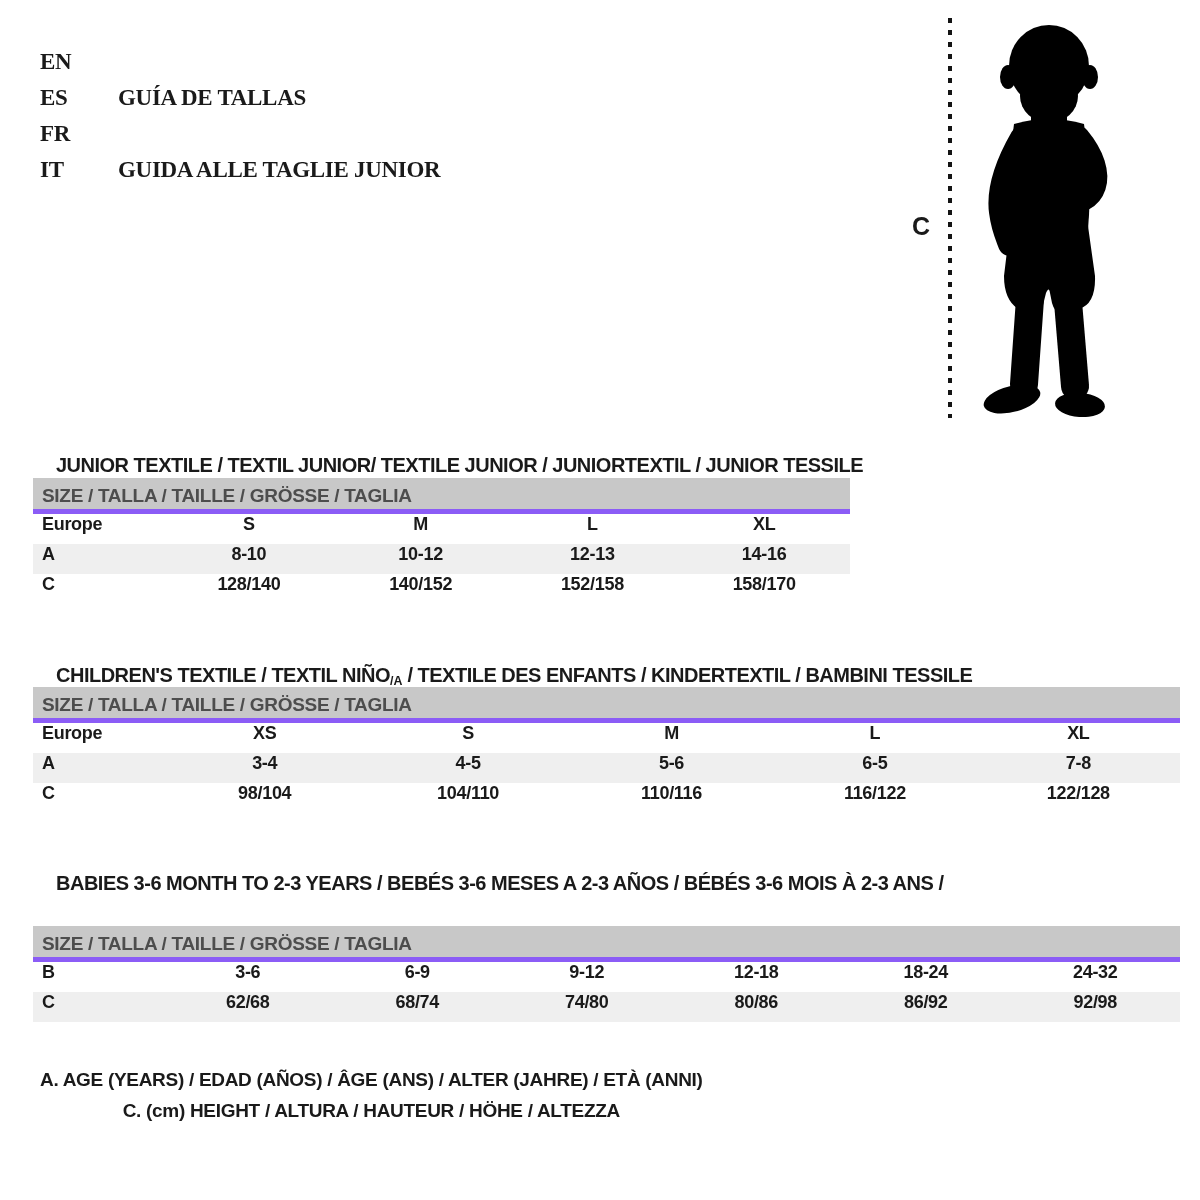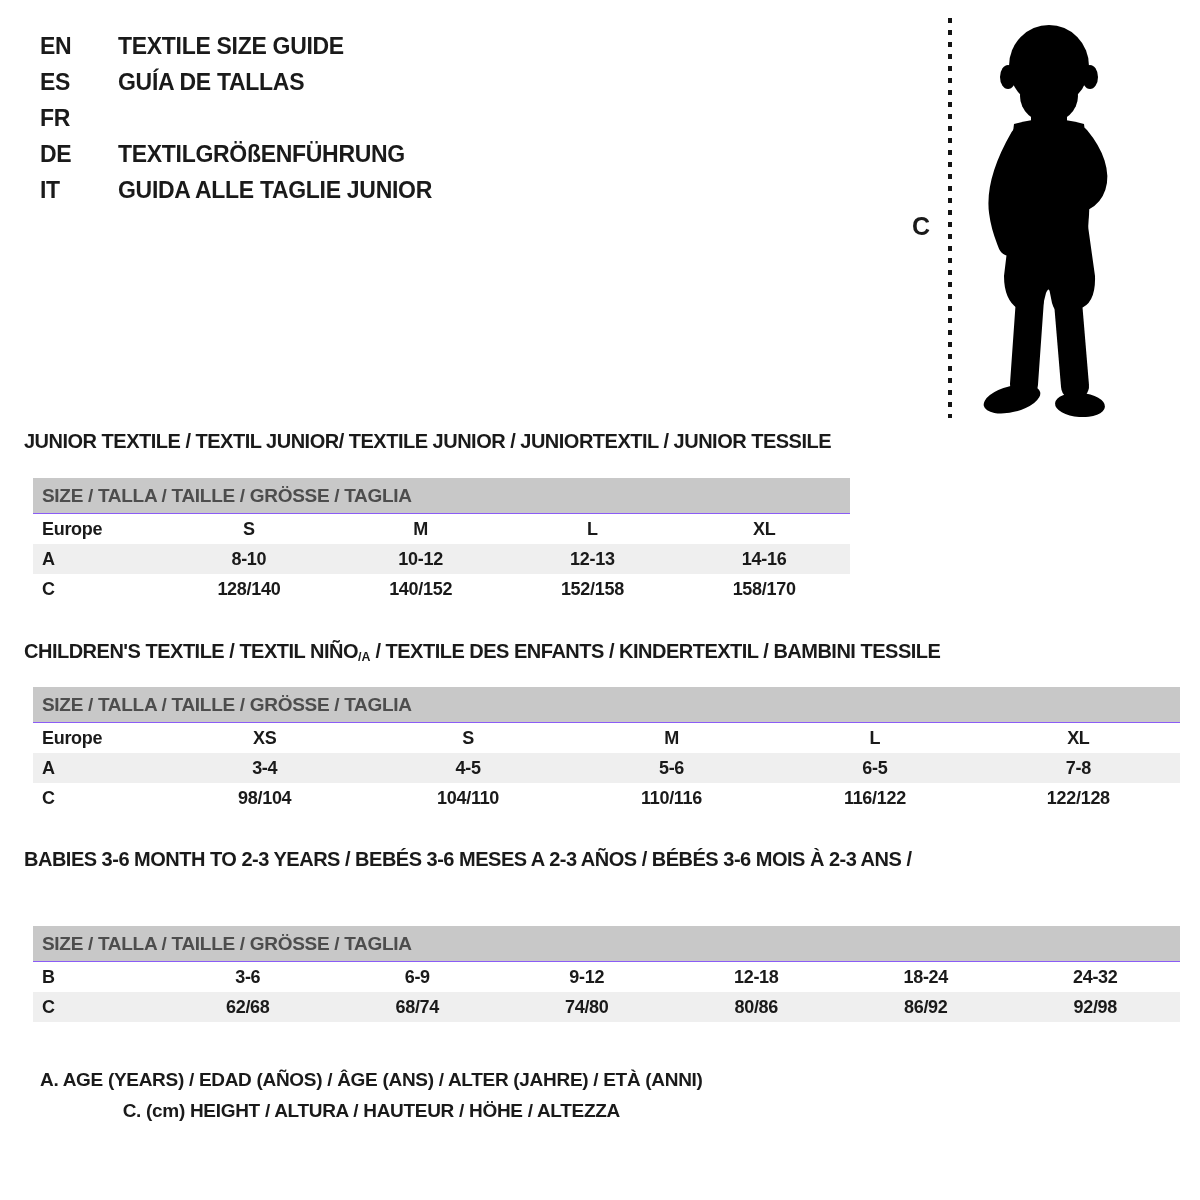--- a/index.html
+++ b/index.html
@@ -7,70 +7,65 @@
     width:1200px;height:1200px;
     background:#ffffff;
     position:relative;
     overflow:hidden;
     font-family:"Liberation Sans","DejaVu Sans",sans-serif;
     font-weight:bold;
     color:#1a1a1a;
     letter-spacing:-0.3px;
   }
   
-  .langs{position:absolute;left:40px;top:28px;}
+  .langs{position:absolute;left:40px;top:44px;font-family:Liberation Serif, serif;}
   .lang-row{display:flex;height:36px;align-items:center;font-size:23px;}
   .lang-code{width:78px;flex:0 0 78px;}
   .lang-title{white-space:nowrap;}
   
   .figure{position:absolute;left:890px;top:10px;width:280px;height:420px;}
   .height-label{position:absolute;left:22px;top:202px;font-size:25px;}
   .dash-line{position:absolute;left:58px;top:8px;height:400px;width:4px;}
   .toddler{position:absolute;left:72px;top:4px;}
   
-  .sec-heading{position:absolute;left:24px;font-size:20px;white-space:nowrap;letter-spacing:-0.5px;}
+  .sec-heading{position:absolute;left:56px;font-size:20px;white-space:nowrap;letter-spacing:-0.5px;margin-top:24px;}
   .sub{font-size:0.62em;position:relative;top:3px;letter-spacing:0;}
   .babies-heading{line-height:33px;}
   
   .size-table{position:absolute;left:33px;}
   .size-table.narrow{width:817px;}
   .size-table.wide{width:1147px;}
   .size-bar{
     height:36px;line-height:36px;
     background:#c8c8c8;color:#4d4d4d;
     padding-left:9px;font-size:19px;
-    border-bottom:1px solid #8b5cf6;
+    border-bottom:5px solid #8b5cf6;
     box-sizing:border-box;
   }
-  .trow{display:flex;height:30px;align-items:center;font-size:18px;}
+  .trow{display:flex;height:30px;font-size:18px;}
   .trow.shaded{background:#efefef;}
   .tlabel{flex:0 0 130px;padding-left:9px;box-sizing:border-box;text-align:left;}
   .tcell{flex:1;text-align:center;}
   
   .legend{position:absolute;left:40px;top:1064px;font-size:19px;line-height:31px;text-align:center;}
   .legend div{white-space:nowrap;}
 </style>
 </head>
 <body>
 
 <div class="langs">
   <div class="lang-row">
     <span class="lang-code">EN</span>
-    <span class="lang-title">TEXTILE SIZE GUIDE</span>
   </div>
   <div class="lang-row">
     <span class="lang-code">ES</span>
     <span class="lang-title">GUÍA DE TALLAS</span>
   </div>
   <div class="lang-row">
     <span class="lang-code">FR</span>
-  </div>
-  <div class="lang-row">
-    <span class="lang-code">DE</span>
-    <span class="lang-title">TEXTILGRÖßENFÜHRUNG</span>
   </div>
   <div class="lang-row">
     <span class="lang-code">IT</span>
     <span class="lang-title">GUIDA ALLE TAGLIE JUNIOR</span>
   </div>
 </div>
 
 <div class="figure">
   <span class="height-label">C</span>
   <svg class="dash-line" width="4" height="400" viewBox="0 0 4 400">

